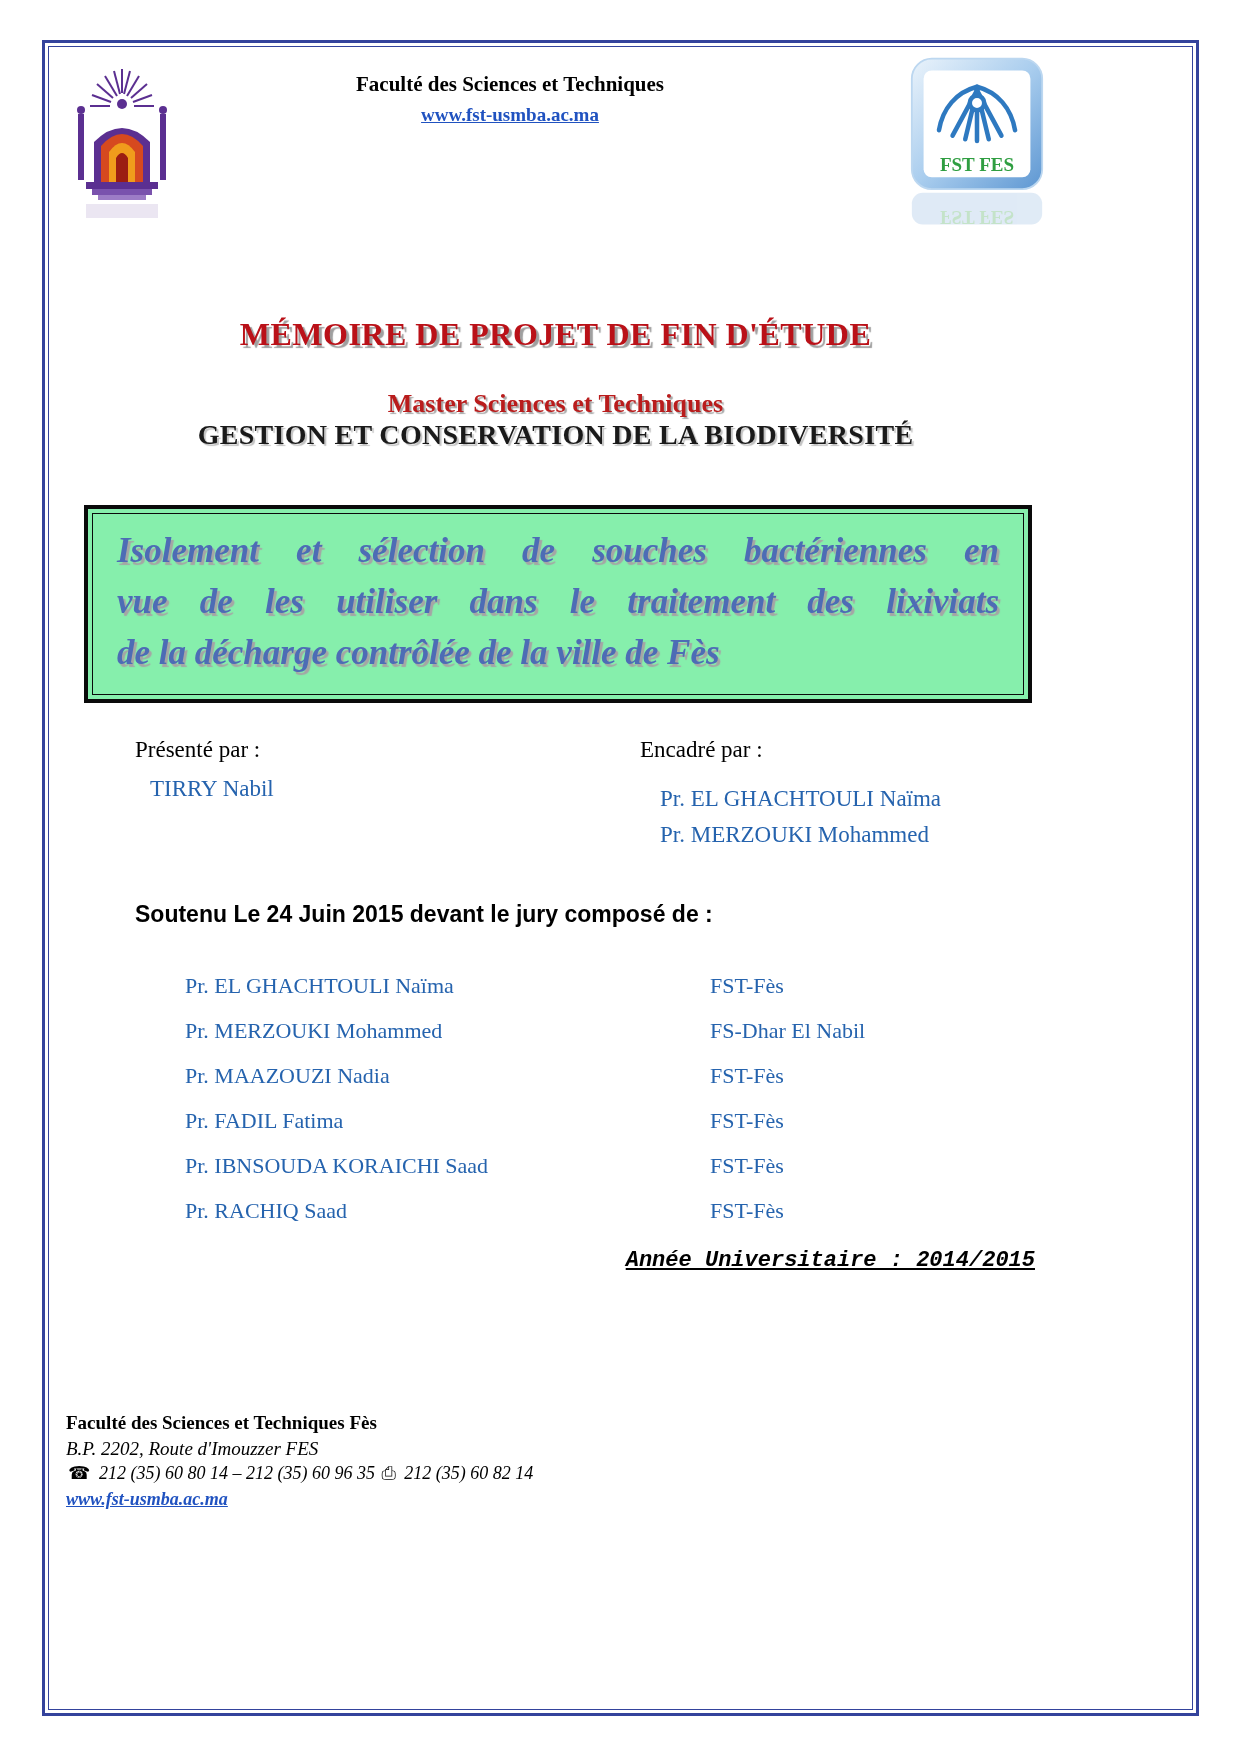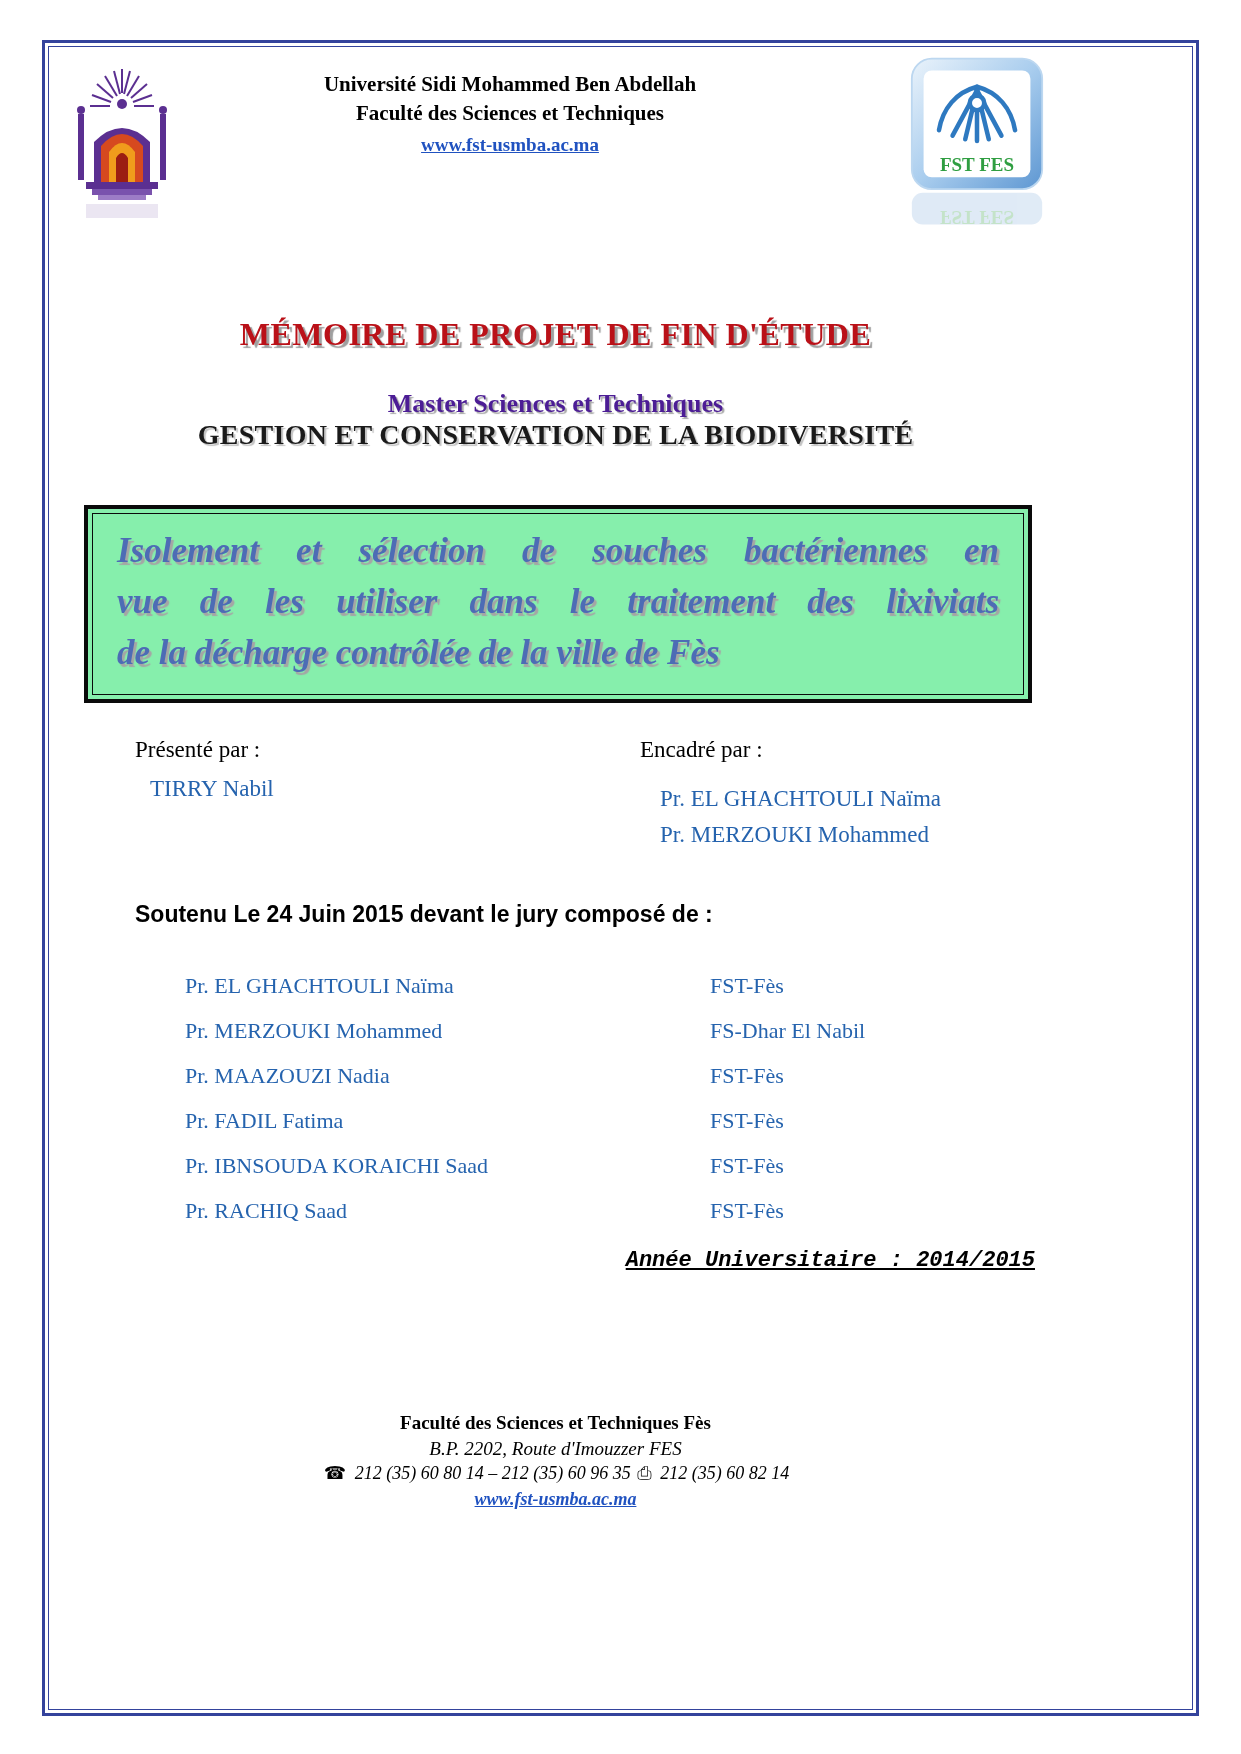--- a/index.html
+++ b/index.html
@@ -24,21 +24,21 @@
   .u-name { font-weight:bold; font-size:21px; line-height:1.4; }
   .f-name { font-weight:bold; font-size:21px; line-height:1.4; }
   .site-link { display:inline-block; margin-top:5px; font-weight:bold; font-size:19px;
                color:var(--link-blue,#2052c0); text-decoration:underline; cursor:pointer; }
 
   
   .title-memoire { margin-top:88px; text-align:center; font-size:32px; font-weight:bold;
                    letter-spacing:.5px; color:var(--title-red,#ba1118);
                    text-shadow:3px 3px 1px #9f9f9f; }
   .title-master  { margin-top:36px; text-align:center; font-size:26px; font-weight:bold;
-                   color:#4c1d95; text-shadow:2px 2px 1px #a8a8a8; }
+                   color:#b91c1c; text-shadow:2px 2px 1px #a8a8a8; }
   .title-specialty { text-align:center; font-size:28px; font-weight:600;
                    color:#1a1a1a; letter-spacing:.3px; text-shadow:2px 2px 1px #c2c2c2; }
 
   
   .thesis-box { width:948px; margin:54px 0 0 18px; border:4px solid #0a0a0a; padding:4px; background:#86efac; }
   .thesis-box-inner { border:1px solid #0a0a0a; padding:12px 24px 16px; }
   .thesis-line { font-size:35px; font-weight:bold; font-style:italic; line-height:1.45;
                  color:var(--thesis-blue,#4d6cb5); text-shadow:2.5px 2.5px 1px #a5a5a5;
                  text-align:justify; text-align-last:justify; }
   .thesis-line.last { text-align-last:left; }
@@ -58,21 +58,21 @@
                    font-weight:bold; font-size:23px; }
   .jury { margin-top:36px; padding-left:119px; }
   .jury-row { display:grid; grid-template-columns:525px auto; height:45px; align-items:center; }
   .jury-name, .jury-aff { font-size:22px; color:var(--name-blue,#2563ae); }
 
   .academic-year { margin-top:14px; text-align:right; padding-right:10px;
                    font-family:Liberation Mono, monospace; font-weight:bold; font-style:italic;
                    font-size:22px; text-decoration:underline; }
 
   
-  .footer { position:absolute; left:66px; width:979px; top:1410px; text-align:center; }
+  .footer { position:absolute; left:66px; width:979px; top:1410px; }
   .footer-faculty { font-weight:bold; font-size:19px; line-height:1.35; }
   .footer-address { font-style:italic; font-size:19px; line-height:1.35; }
   .footer-contact { font-style:italic; font-size:18px; line-height:1.4; }
   .footer-contact .icon { font-style:normal; padding:0 4px 0 2px; }
   .footer-site { display:inline-block; margin-top:3px; font-weight:bold; font-style:italic; font-size:18px;
                  color:var(--link-blue,#2052c0); text-decoration:underline; cursor:pointer; }
 </style>
 </head>
 <body>
 
@@ -108,21 +108,20 @@
           <path d="M43 126 V96 Q56 78 69 96 V126 Z" fill="#f09c1c"></path>
           <path d="M50 126 V102 Q56 92 62 102 V126 Z" fill="#9b1d12"></path>
           <rect x="20" y="126" width="72" height="7" fill="#5b2f91"></rect>
           <rect x="26" y="133" width="60" height="6" fill="#7a52ad"></rect>
           <rect x="32" y="139" width="48" height="5" fill="#9d7cc6"></rect>
           <rect x="20" y="148" width="72" height="14" fill="#5b2f91" opacity="0.12"></rect>
         </svg>
       </div>
 
       <div class="header-center">
-        <div class="u-name">Université Sidi Mohammed Ben Abdellah</div>
         <div class="f-name">Faculté des Sciences et Techniques</div>
         <span class="site-link">www.fst-usmba.ac.ma</span>
       </div>
 
       <div class="logo-right">
         <svg width="136" height="172" viewBox="0 0 150 190" aria-hidden="true">
           <defs>
             <linearGradient id="fstlg" x1="0" y1="0" x2="1" y2="1">
               <stop offset="0" stop-color="#eaf3fb"></stop>
               <stop offset="0.5" stop-color="#a9cdee"></stop>

